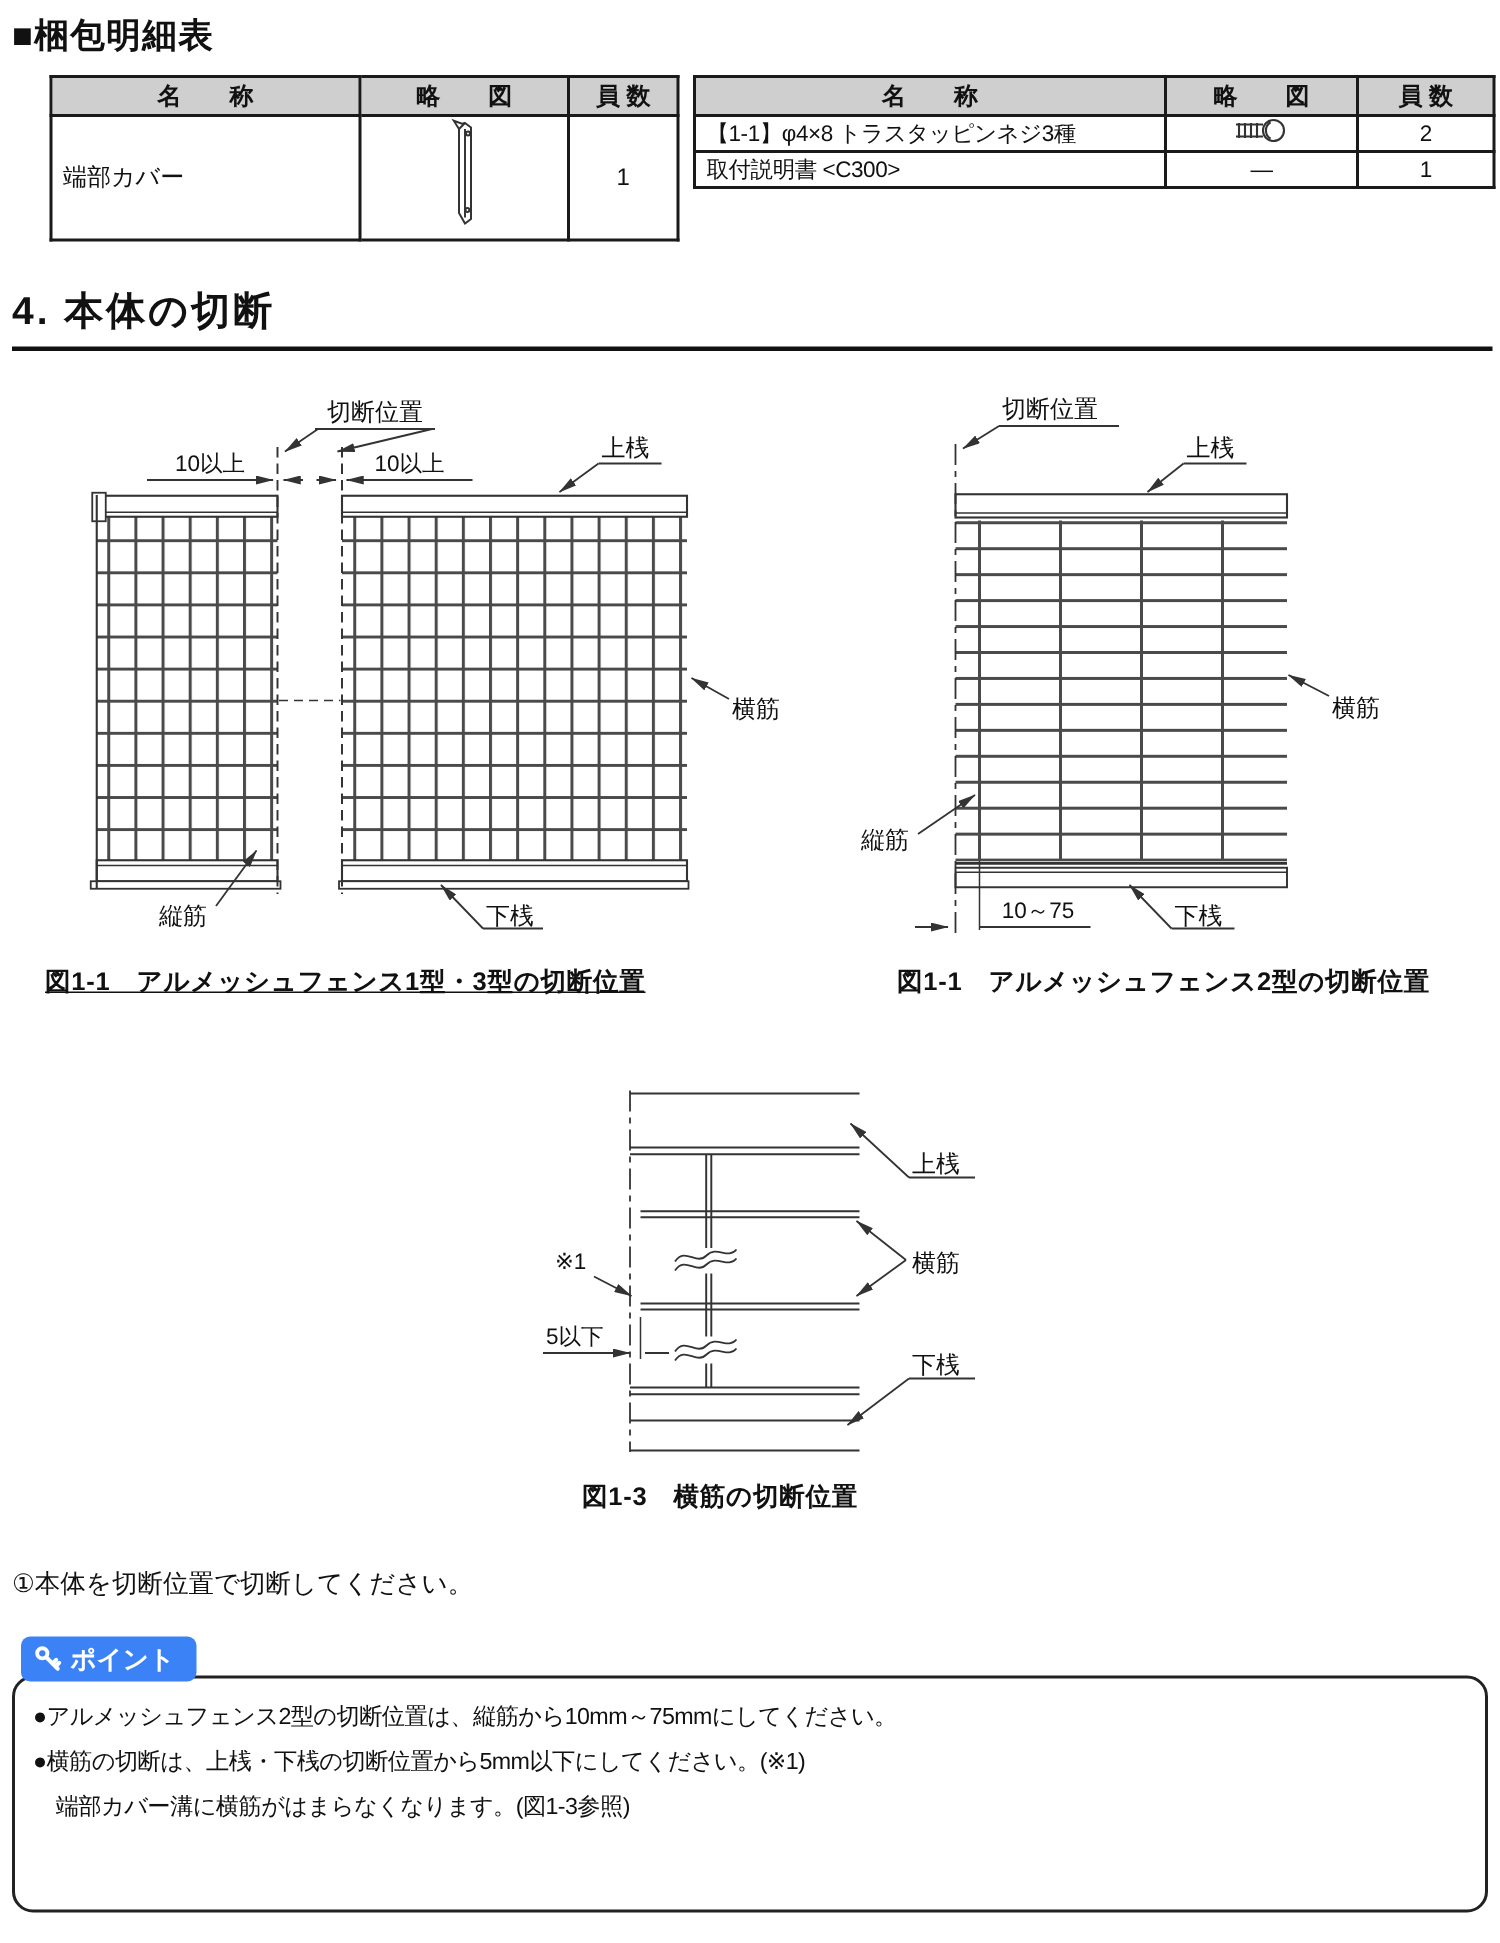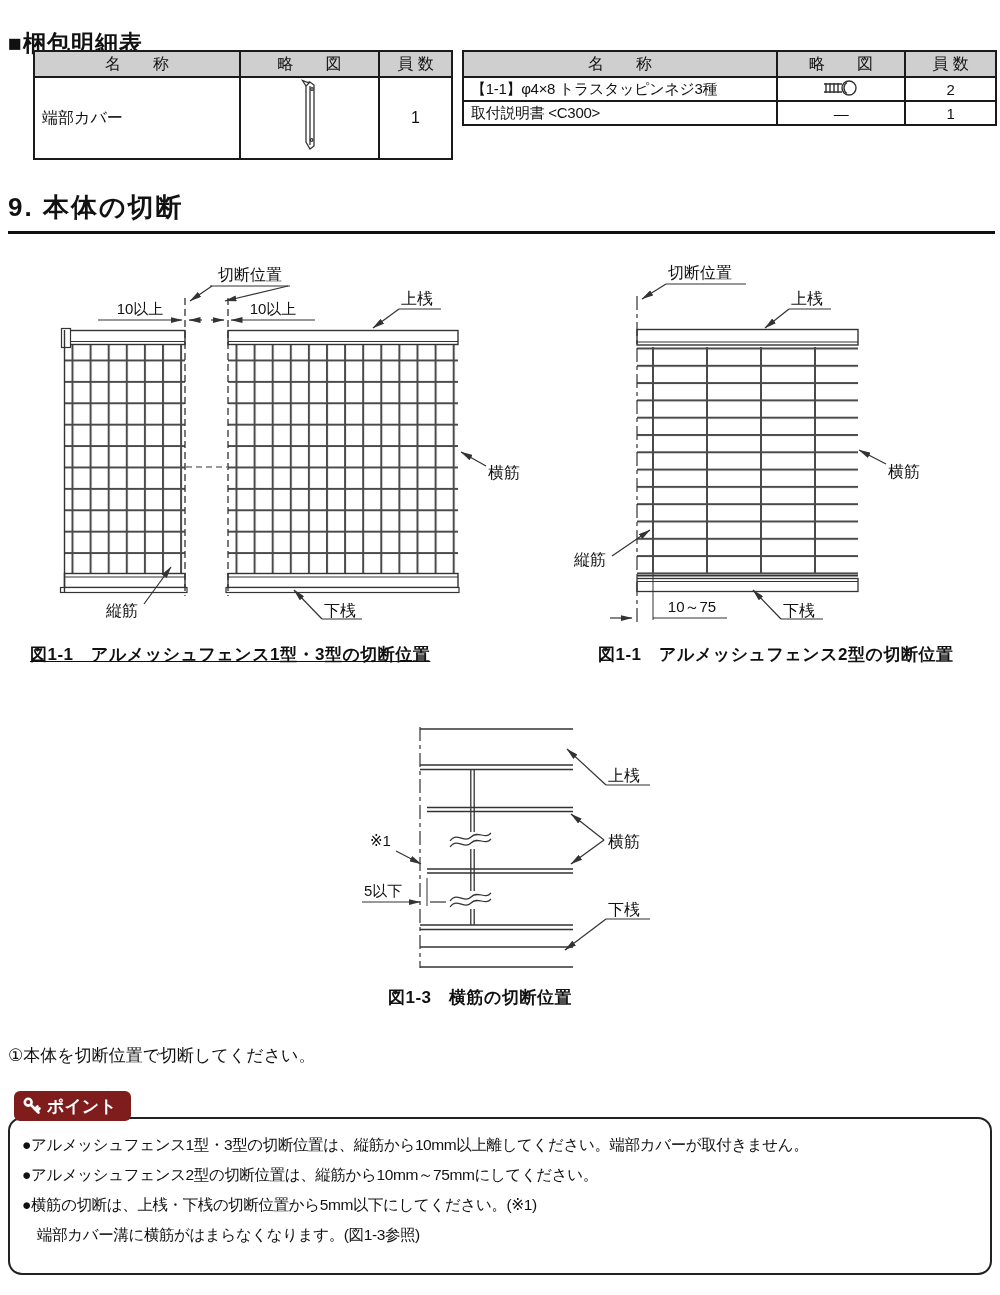--- a/index.html
+++ b/index.html
@@ -1,55 +1,55 @@
 <!DOCTYPE html>
 <html><head>
 <meta charset="utf-8">
 <style>
   html,body{margin:0;padding:0;background:#fff;}
   body{width:1000px;height:1295px;position:relative;overflow:hidden;
        font-family:"Liberation Sans","DejaVu Sans",sans-serif;color:#111;}
   .abs{position:absolute;}
   
-  .pack-title{left:8px;top:8px;font-size:23px;font-weight:bold;letter-spacing:1px;margin-top:20px;}
+  .pack-title{left:8px;top:8px;font-size:23px;font-weight:bold;letter-spacing:1px;}
   .sec-title{left:8px;top:190px;font-size:26px;font-weight:bold;letter-spacing:2px;}
   .sec-rule{left:8px;top:231px;width:987px;height:3px;background:#111;}
   
   table.pack{position:absolute;border-collapse:collapse;table-layout:fixed;background:#fff;}
   table.pack th,table.pack td{border:2px solid #1a1a1a;font-size:16px;overflow:hidden;white-space:nowrap;}
-  table.pack th{background:#cfcfcf;font-weight:normal;text-align:center;height:24px;padding:0;}
+  table.pack th{background:#cfcfcf;font-weight:bold;text-align:center;height:24px;padding:0;}
   table.pack td{padding:0 0 0 7px;}
   table.pack td.c{text-align:center;padding:0;}
   #tbl-left{left:33px;top:50px;width:418px;}
   #tbl-left td{height:80px;margin-top:23px;}
   #tbl-right{left:462px;top:50px;width:533px;}
   #tbl-right td{height:22px;font-size:15px;letter-spacing:-0.3px;margin-top:12px;}
   
   .figcap{font-size:17px;font-weight:bold;letter-spacing:0.5px;}
   #cap11{left:30px;top:643px;text-decoration:underline;}
   #cap12{left:598px;top:643px;}
   #cap13{left:388px;top:986px;}
   
   .step{left:8px;top:1044px;font-size:17px;}
   
   .pbox{left:8px;top:1117px;width:980px;height:154px;border:2px solid #222;border-radius:14px;background:#fff;}
-  .pbadge{left:14px;top:1091px;height:30px;padding:0 14px 0 8px;background:#7f1d1d;border-radius:6px;
+  .pbadge{left:14px;top:1091px;height:30px;padding:0 14px 0 8px;background:#3b82f6;border-radius:6px;
           display:flex;align-items:center;gap:5px;color:#fff;font-size:17px;font-weight:bold;z-index:3;}
   .plines{left:10px;top:1130px;width:976px;}
   .pline{font-size:15.5px;letter-spacing:-0.4px;line-height:30px;padding-left:12px;white-space:nowrap;}
   
   svg text{fill:#111;font-family:"Liberation Sans","DejaVu Sans",sans-serif;font-size:16px;}
   svg .dim{font-size:15px;}
   svg line,svg path,svg rect,svg circle{vector-effect:none;}
 </style>
 </head>
 <body>
 
 <div class="abs pack-title">■梱包明細表</div>
-<div class="abs sec-title">9. 本体の切断</div>
+<div class="abs sec-title">4. 本体の切断</div>
 <div class="abs sec-rule"></div>
 
 <table class="pack" id="tbl-left">
   <colgroup>
       <col style="width:206px">
       <col style="width:139px">
       <col style="width:73px">
     </colgroup>
   <tbody>
       <tr>
@@ -279,17 +279,16 @@
   <svg width="20" height="20" viewBox="0 0 20 20">
     <g stroke="#fff" stroke-width="2.6" fill="none" stroke-linecap="round">
       <circle cx="6.2" cy="6.2" r="3.4"></circle>
       <path d="M9 9 L16.5 16.5"></path>
       <path d="M13 13 L15.5 10.5 M15 15 L17.5 12.5"></path>
     </g>
   </svg>
   <span>ポイント</span>
 </div>
 <div class="abs plines">
-  <div class="pline">●アルメッシュフェンス1型・3型の切断位置は、縦筋から10mm以上離してください。端部カバーが取付きません。</div>
   <div class="pline">●アルメッシュフェンス2型の切断位置は、縦筋から10mm～75mmにしてください。</div>
   <div class="pline">●横筋の切断は、上桟・下桟の切断位置から5mm以下にしてください。(※1)</div>
   <div class="pline">　端部カバー溝に横筋がはまらなくなります。(図1-3参照)</div>
 </div>
 
 </body></html>

